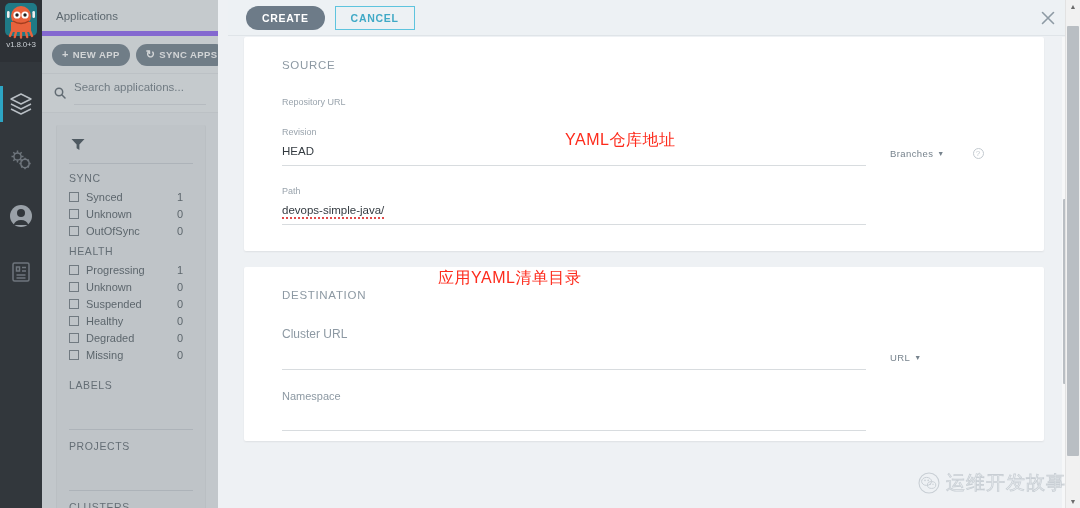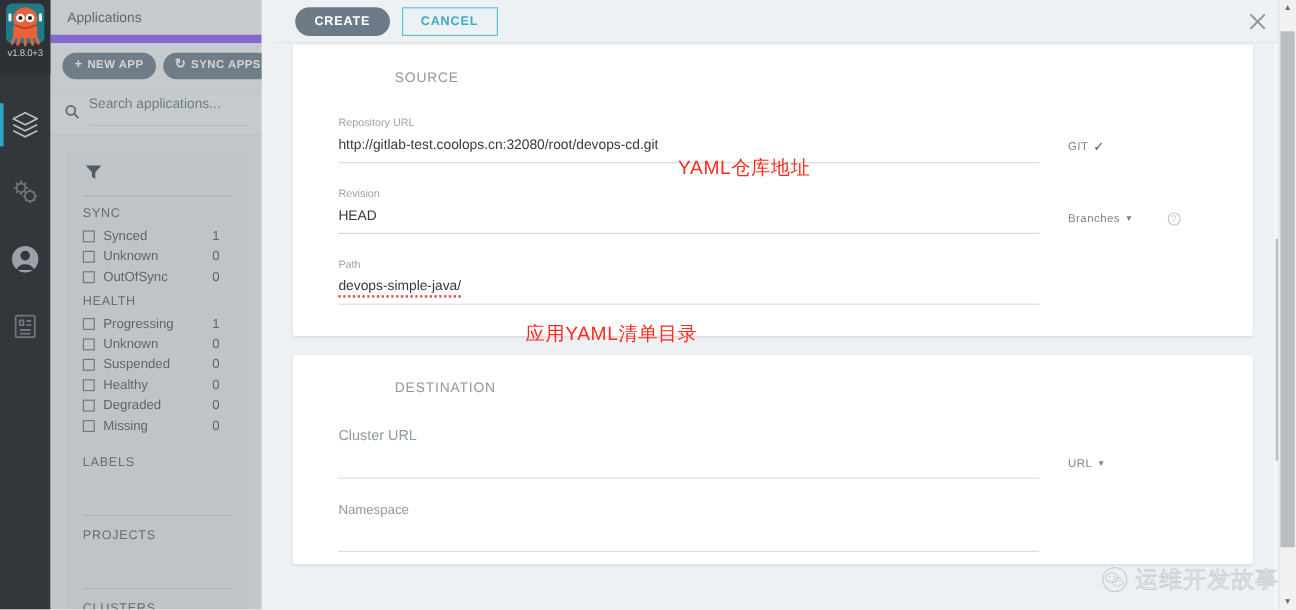--- a/index.html
+++ b/index.html
@@ -53,21 +53,21 @@
     position: absolute; left: 42px; top: 0;
     width: 176px; height: 508px;
     background: #e9ecef;
     z-index: 5;
     overflow: hidden;
   }
   .sb-title-bar {
     height: 36px; display: flex; align-items: center;
     padding-left: 14px;
     background: #edf0f2;
-    border-bottom: 7px solid #8b5cf6;
+    border-bottom: 5px solid #8b5cf6;
   }
   .sb-title { font-size: 11.5px; color: #4f5b63; }
   .sb-actions {
     height: 38px; display: flex; align-items: center; gap: 6px;
     padding-left: 10px;
     background: #edf0f2;
     border-bottom: 1px solid #dfe3e6;
   }
   .pill-btn {
     display: inline-flex; align-items: center; gap: 4px;
@@ -170,21 +170,20 @@
   .card {
     background: #fff;
     margin: 0 32px 16px 16px;
     border-radius: 2px;
     box-shadow: 0 1px 2px rgba(0,0,0,0.07);
   }
   .card-inner { padding: 22px 28px 22px 38px; }
   .section-title {
     font-size: 11.5px; color: #8d99a3; letter-spacing: 0.7px;
     margin-bottom: 26px;
-    margin-left: 47px;
   }
   .field { position: relative; margin-bottom: 20px; }
   .field-label {
     font-size: 9px; color: #9aa4ad; margin-bottom: 8px;
   }
   .field-row { display: flex; align-items: flex-end; }
   .field-input-wrap { flex: 1; position: relative; }
   .field-value {
     font-size: 11.5px; color: #333a40;
     padding-bottom: 7px;
@@ -443,29 +442,20 @@
     </div>
 
     <div class="scroll-area">
 
       <div class="card">
         <div class="card-inner">
           <div class="section-title">SOURCE</div>
 
           <div class="field">
             <div class="field-label">Repository URL</div>
-            <div class="field-row">
-              <div class="field-input-wrap">
-                <div class="field-value">http://gitlab-test.coolops.cn:32080/root/devops-cd.git</div>
-              </div>
-              <div class="field-side">
-                <span>GIT</span>
-                <span class="side-check">✓</span>
-              </div>
-            </div>
           </div>
 
           <div class="field">
             <div class="field-label">Revision</div>
             <div class="field-row">
               <div class="field-input-wrap">
                 <div class="field-value">HEAD</div>
               </div>
               <div class="field-side">
                 <span>Branches</span>

